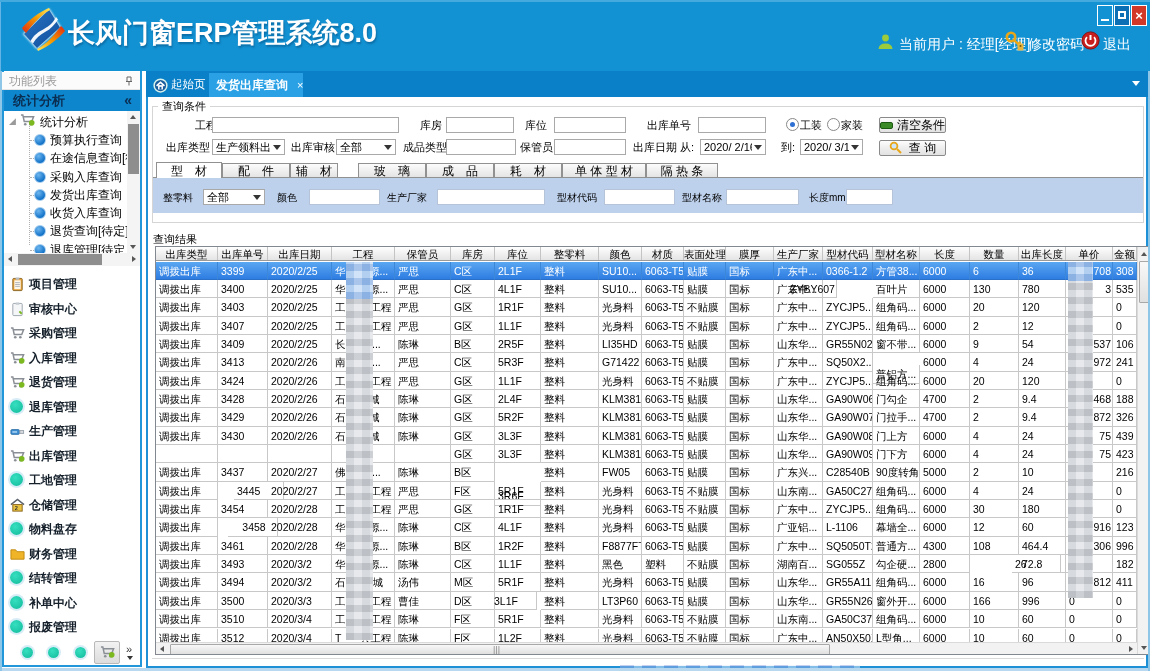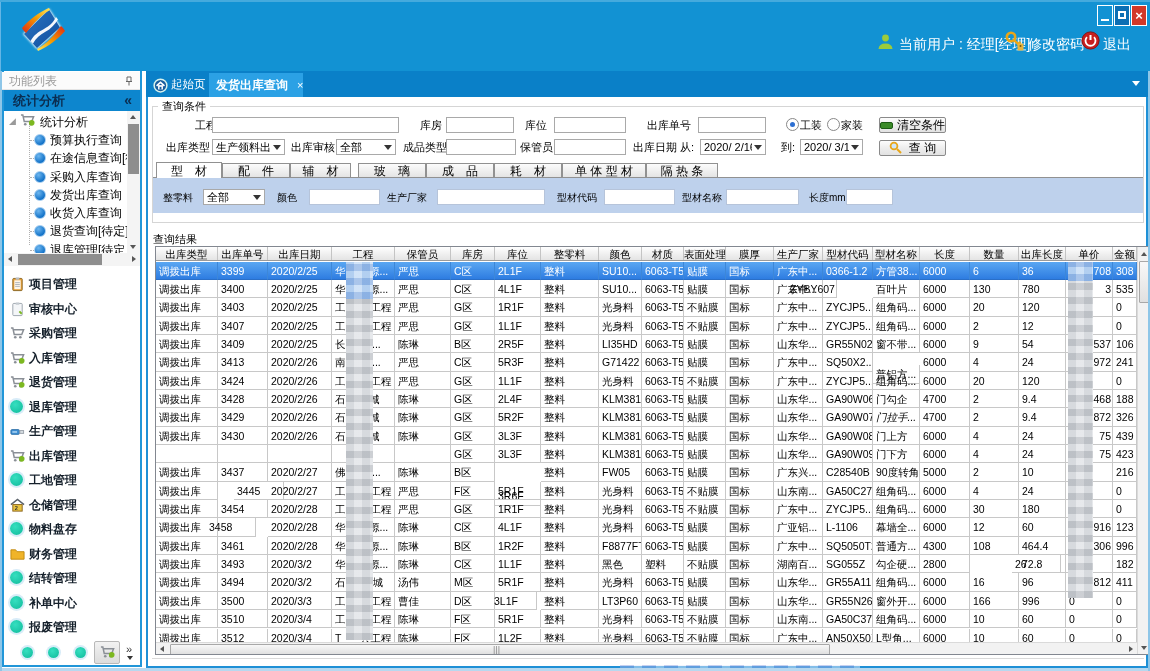--- a/index.html
+++ b/index.html
@@ -82,20 +82,21 @@
 <filter id="gl" x="-20%" y="-20%" width="140%" height="140%">
           <feGaussianBlur stdDeviation="1.1"></feGaussianBlur>
         </filter>
 </defs>
 <path d="M28 1.5 L40 20.5 L16 42 L2 27 Z" fill="#ffffff" filter="url(#gl)"></path>
 <path d="M28 2.5 L39 20.5 L16 41 L3 27 Z" fill="url(#lgb)"></path>
 <path d="M35 10 C32 16 28 19 23 22 C17 25 13 28 9.5 34 L12 36.5 C15 31 19 28 24 25 C30 22 34 17 37 12.5 Z" fill="#ffffff" opacity="0.95"></path>
 <path d="M28 1 C18 5 8 13 1 21 C2 23 4 25 5 26 C12 17 20 8 29 3 Z" fill="url(#lgy)"></path>
 <path d="M17 44 C27 40 37 32 44 24 C43 22 42 21 40 19 C33 28 26 37 16 42 Z" fill="url(#lgy2)"></path>
 </svg>
+<div id="apptitle" class="abs">长风门窗ERP管理系统8.0</div>
 <div class="winbtn abs" style="left:1097px;background:#1292d3;">
       <div style="position:absolute;left:3px;bottom:4px;width:8px;height:2px;background:#fff;"></div>
     </div>
 <div class="winbtn abs" style="left:1114px;background:#0d6fb4;">
       <div style="position:absolute;left:3px;top:5px;width:8px;height:8px;border:2px solid #fff;"></div>
     </div>
 <div class="winbtn abs" style="left:1131px;background:#d23828;font-size:13px;font-weight:bold;line-height:19px;">×</div>
 <svg class="abs" style="left:877px;top:33px;" width="17" height="17" viewBox="0 0 17 17">
       <circle cx="8.5" cy="5" r="3.4" fill="#9ccc3c"></circle>
       <path d="M1.5 16 Q2 10.5 8.5 10.5 Q15 10.5 15.5 16 Z" fill="#9ccc3c"></path>
@@ -313,21 +314,21 @@
 <div class="lab" style="left:633px;top:140px;">出库日期 从:</div>
 <div class="cmb" style="left:700px;top:139px;width:66px;">2020/ 2/16<span class="dar"></span></div>
 <div class="lab" style="left:781px;top:140px;">到:</div>
 <div class="cmb" style="left:800px;top:139px;width:63px;">2020/ 3/16<span class="dar"></span></div>
 <div class="btn" style="left:879px;top:140px;"><svg width="13" height="13" viewBox="0 0 13 13" style="vertical-align:-2px;margin-right:7px;">
       <circle cx="5" cy="5" r="3.4" fill="#cfe6f8" stroke="#e8a619" stroke-width="1.8"></circle>
       <path d="M8 8 L12 12" stroke="#e8a619" stroke-width="2"></path>
     </svg>查 询</div>
 <div class="stab act" style="left:156px;width:66px;">型　材</div>
 <div class="stab" style="left:222px;width:68px;">配　件</div>
-<div class="stab" style="left:290px;width:61px;">辅　材</div>
+<div class="stab" style="left:290px;width:48px;">辅　材</div>
 <div class="stab" style="left:358px;width:68px;">玻　璃</div>
 <div class="stab" style="left:426px;width:68px;">成　品</div>
 <div class="stab" style="left:494px;width:68px;">耗　材</div>
 <div class="stab" style="left:562px;width:84px;">单 体 型 材</div>
 <div class="stab" style="left:646px;width:72px;">隔 热 条</div>
 <div id="filterpanel" class="abs"></div>
 <div class="lab" style="left:163px;top:191px;font-size:10px;">整零料</div>
 <div class="cmb" style="left:203px;top:189px;width:62px;">全部<span class="dar"></span></div>
 <div class="lab" style="left:277px;top:191px;font-size:10px;">颜色</div>
 <div class="inp" style="left:309px;top:189px;width:71px;border-color:#b6c4da;"></div>
@@ -548,21 +549,21 @@
 <div class="gc" style="left:239px;width:56px;">陈琳</div>
 <div class="gc" style="left:295px;width:44px;">G区</div>
 <div class="gc" style="left:339px;width:46px;">5R2F</div>
 <div class="gc" style="left:385px;width:58px;">整料</div>
 <div class="gc" style="left:443px;width:43px;">KLM3817</div>
 <div class="gc" style="left:486px;width:42px;">6063-T5</div>
 <div class="gc" style="left:528px;width:42px;">贴膜</div>
 <div class="gc" style="left:570px;width:48px;">国标</div>
 <div class="gc" style="left:618px;width:49px;">山东华...</div>
 <div class="gc" style="left:667px;width:50px;">GA90W07.</div>
-<div class="gc" style="left:717px;width:47px;font-style:italic;">门拉手...</div>
+<div class="gc" style="left:717px;width:47px;">门拉手...</div>
 <div class="gc" style="left:764px;width:50px;">4700</div>
 <div class="gc" style="left:814px;width:49px;">2</div>
 <div class="gc" style="left:863px;width:47px;">9.4</div>
 <div class="gc" style="left:910px;width:47px;">3<i style="right:1px;">872</i></div>
 <div class="gc" style="left:957px;width:24px;">326</div>
 </div>
 <div class="gr" style="top:179.65px;">
 <div class="gc" style="left:0px;width:62px;">调拨出库</div>
 <div class="gc" style="left:62px;width:50px;">3430</div>
 <div class="gc" style="left:112px;width:64px;">2020/2/26</div>
@@ -667,21 +668,21 @@
 <div class="gc" style="left:667px;width:50px;">ZYCJP5...</div>
 <div class="gc" style="left:717px;width:47px;">组角码...</div>
 <div class="gc" style="left:764px;width:50px;">6000</div>
 <div class="gc" style="left:814px;width:49px;">30</div>
 <div class="gc" style="left:863px;width:47px;">180</div>
 <div class="gc" style="left:910px;width:47px;">0</div>
 <div class="gc" style="left:957px;width:24px;">0</div>
 </div>
 <div class="gr" style="top:271.40px;">
 <div class="gc" style="left:0px;width:62px;">调拨出库</div>
-<div class="gc" style="left:50px;width:50px;">3458</div>
+<div class="gc" style="left:72px;width:50px;text-align:center;">3458</div>
 <div class="gc" style="left:112px;width:64px;">2020/2/28</div>
 <div class="gc" style="left:176px;width:63px;">华<i style="left:37px;">源...</i></div>
 <div class="gc" style="left:239px;width:56px;">陈琳</div>
 <div class="gc" style="left:295px;width:44px;">C区</div>
 <div class="gc" style="left:339px;width:46px;">4L1F</div>
 <div class="gc" style="left:385px;width:58px;">整料</div>
 <div class="gc" style="left:443px;width:43px;">光身料</div>
 <div class="gc" style="left:486px;width:42px;">6063-T5</div>
 <div class="gc" style="left:528px;width:42px;">贴膜</div>
 <div class="gc" style="left:570px;width:48px;">国标</div>

